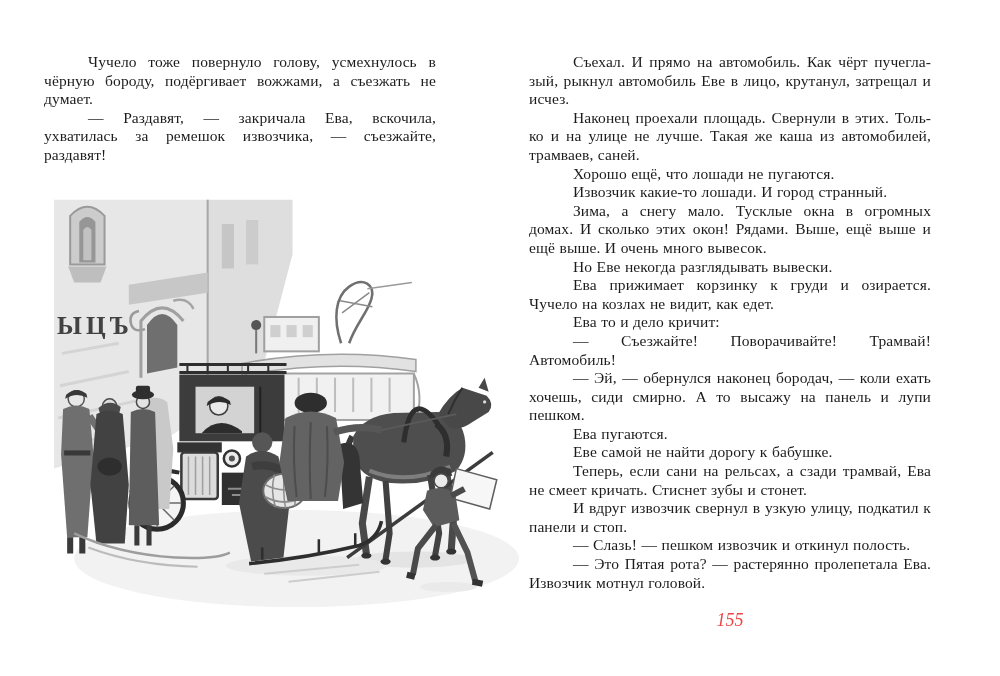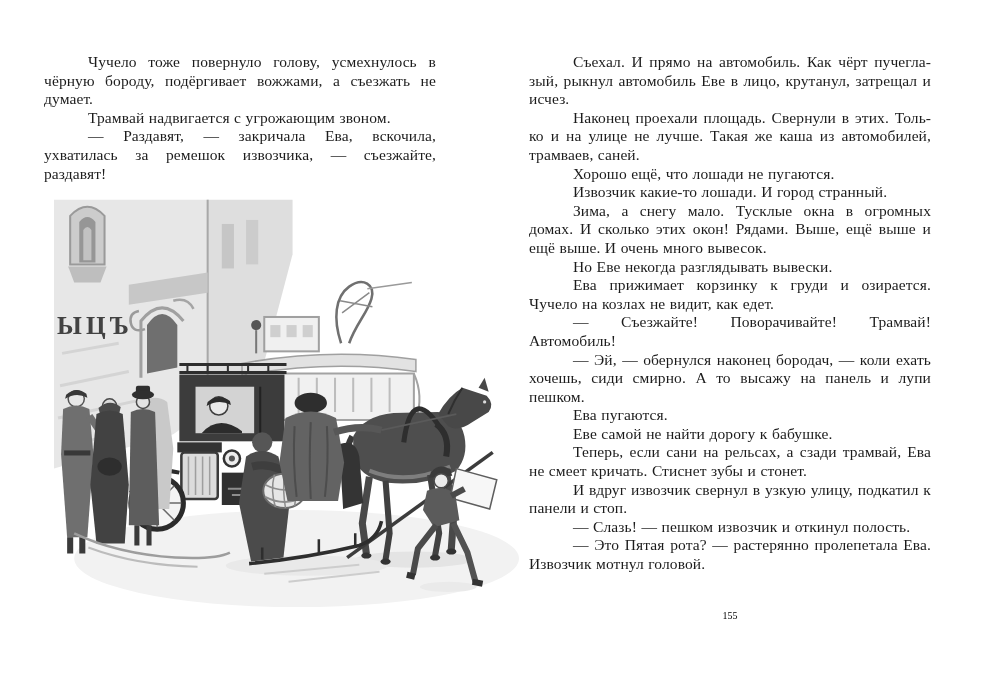--- a/index.html
+++ b/index.html
@@ -41,33 +41,33 @@
     height: 428px;
     margin: 12px;
   }
   .illustration svg { width: 100%; height: 100%; display: block; }
   .page-number {
     position: absolute;
     left: 529px;
     top: 610px;
     width: 402px;
     text-align: center;
-    font-size: 10px;
-    color: #000000;
+    font-size: 18px;
+    color: #ef4444;
+    font-style: italic;
   }
 </style>
 </head>
 <body>
 
 <div class="spread">
 
   <div class="page">
     <div class="text-block left-text">
       <p>Чучело тоже повернуло голову, усмехнулось в чёрную бороду, подёргивает вожжами, а съезжать не думает.</p>
-      <p>Трамвай надвигается с угрожающим звоном.</p>
       <p>— Раздавят, — закричала Ева, вскочила, ухватилась за ремешок извозчика, — съезжайте, раздавят!</p>
     </div>
 
     <figure class="illustration" aria-label="Чёрно-белый рисунок: зимняя городская улица — извозчичьи сани с Евой и возницей зажаты между автомобилем и трамваем; у дома с вывеской стоят прохожие, рядом бежит мальчишка с листом бумаги; лошадь с дугой тянет сани.">
       <svg viewBox="0 0 460 420" xmlns="http://www.w3.org/2000/svg">
 
         <g>
           <ellipse cx="240" cy="355" rx="220" ry="48" fill="#f2f2f2"></ellipse>
           <ellipse cx="356" cy="356" rx="58" ry="8" fill="#e4e4e4"></ellipse>
           <ellipse cx="250" cy="362" rx="80" ry="10" fill="#e9e9e9"></ellipse>
@@ -215,20 +215,21 @@
 
   <div class="page">
     <div class="text-block right-text">
       <p>Съехал. И прямо на автомобиль. Как чёрт пучегла­зый, рыкнул автомобиль Еве в лицо, крутанул, затрещал и исчез.</p>
       <p>Наконец проехали площадь. Свернули в этих. Толь­ко и на улице не лучше. Такая же каша из автомобилей, трамваев, саней.</p>
       <p>Хорошо ещё, что лошади не пугаются.</p>
       <p>Извозчик какие-то лошади. И город странный.</p>
       <p>Зима, а снегу мало. Тусклые окна в огромных домах. И сколько этих окон! Рядами. Выше, ещё выше и ещё выше. И очень много вывесок.</p>
       <p>Но Еве некогда разглядывать вывески.</p>
       <p>Ева прижимает корзинку к груди и озирается. Чучело на козлах не видит, как едет.</p>
+      <p>Ева то и дело кричит:</p>
       <p>— Съезжайте! Поворачивайте! Трамвай! Автомобиль!</p>
       <p>— Эй, — обернулся наконец бородач, — коли ехать хо­чешь, сиди смирно. А то высажу на панель и лупи пешком.</p>
       <p>Ева пугаются.</p>
       <p>Еве самой не найти дорогу к бабушке.</p>
       <p>Теперь, если сани на рельсах, а сзади трамвай, Ева не смеет кричать. Стиснет зубы и стонет.</p>
       <p>И вдруг извозчик свернул в узкую улицу, подкатил к панели и стоп.</p>
       <p>— Слазь! — пешком извозчик и откинул полость.</p>
       <p>— Это Пятая рота? — растерянно пролепетала Ева. Извозчик мотнул головой.</p>
     </div>
     <div class="page-number">155</div>

